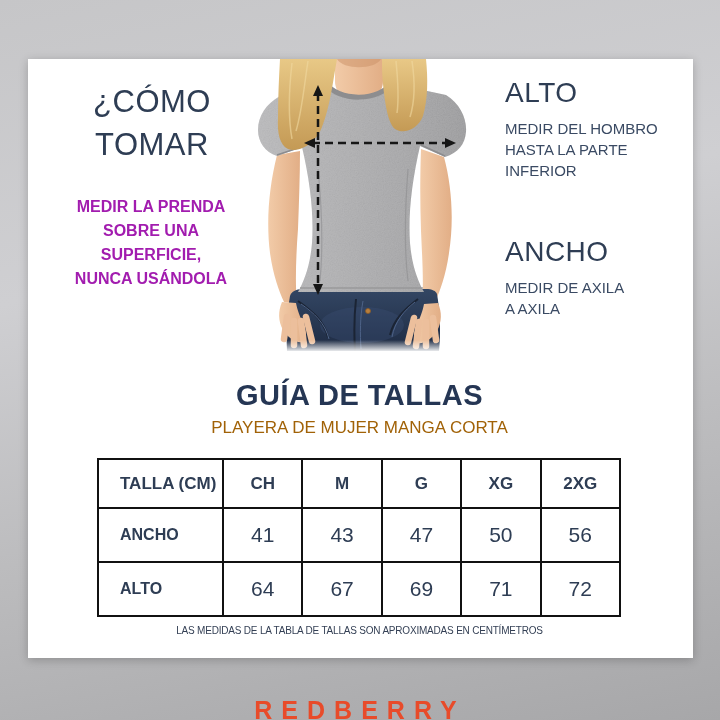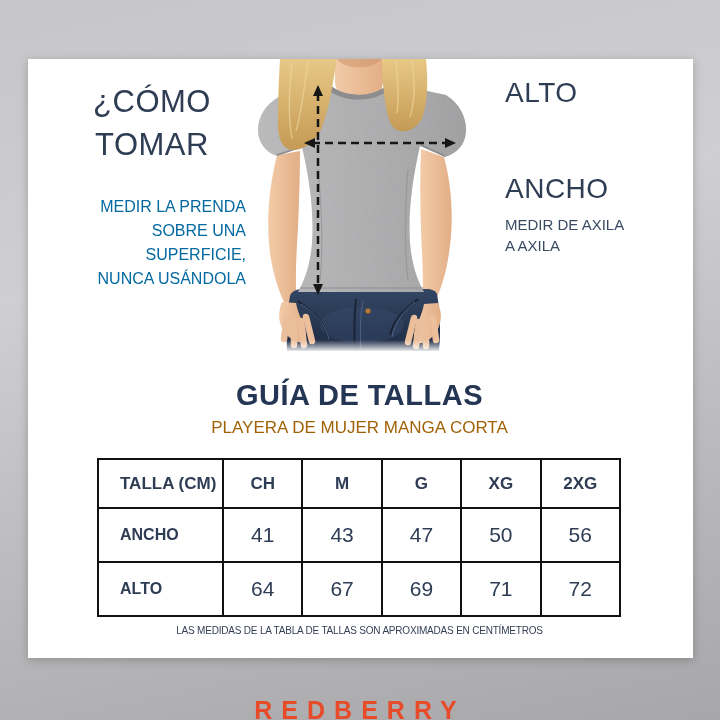--- a/index.html
+++ b/index.html
@@ -15,21 +15,21 @@
     background:#ffffff; box-shadow:0 2px 9px rgba(0,0,0,0.22);
   }
 
   .how-title {
     position:absolute; left:6px; top:21px; width:236px;
     text-align:center; font-size:31px; line-height:43px;
     font-weight:300; letter-spacing:0.5px; color:#2e3d54;
   }
   .how-note {
     position:absolute; left:28px; top:136px; width:190px;
-    text-align:right; font-size:16px; line-height:24px; color:#0369a1;
+    text-align:center; font-size:16px; line-height:24px; color:#a21caf;font-weight:bold;
   }
 
   .right-measure { position:absolute; left:477px; top:18px; width:185px; color:#2e3d54; }
   .m-title { font-size:28px; font-weight:300; letter-spacing:0.5px; margin-bottom:9px; }
   .m-desc  { font-size:15px; line-height:21px; color:#3a4a63; }
   .m-gap   { height:55px; }
 
   .figure { position:absolute; left:212px; top:0; width:255px; height:292px; }
 
   .guide-title {
@@ -180,20 +180,25 @@
       </g>
       <g stroke="#161616" fill="#161616">
         <line x1="72" y1="84" x2="208" y2="84" stroke-width="2.5" stroke-dasharray="8 5"></line>
         <path d="M64,84 L75,79 L75,89 Z" stroke="none"></path>
         <path d="M216,84 L205,79 L205,89 Z" stroke="none"></path>
       </g>
     </svg>
 
     <div class="right-measure">
       <div class="m-title">ALTO</div>
+      <div class="m-desc">
+        <div>MEDIR DEL HOMBRO</div>
+        <div>HASTA LA PARTE</div>
+        <div>INFERIOR</div>
+      </div>
       <div class="m-gap"></div>
       <div class="m-title">ANCHO</div>
       <div class="m-desc">
         <div>MEDIR DE AXILA</div>
         <div>A AXILA</div>
       </div>
     </div>
 
     <div class="guide-title">GUÍA DE TALLAS</div>
     <div class="guide-sub">PLAYERA DE MUJER MANGA CORTA</div>

